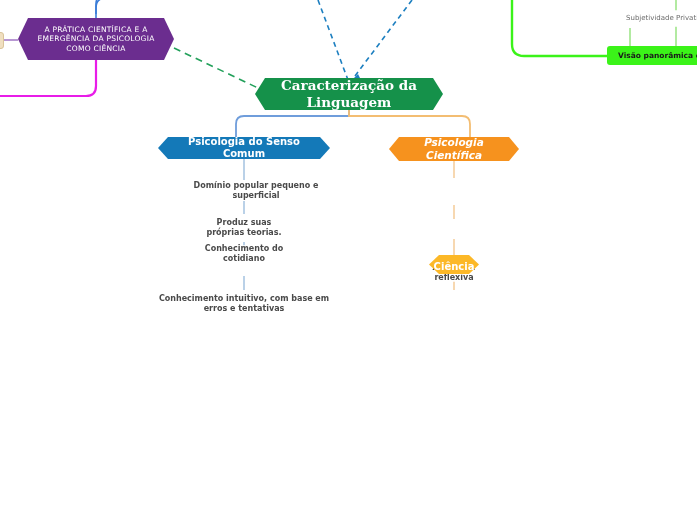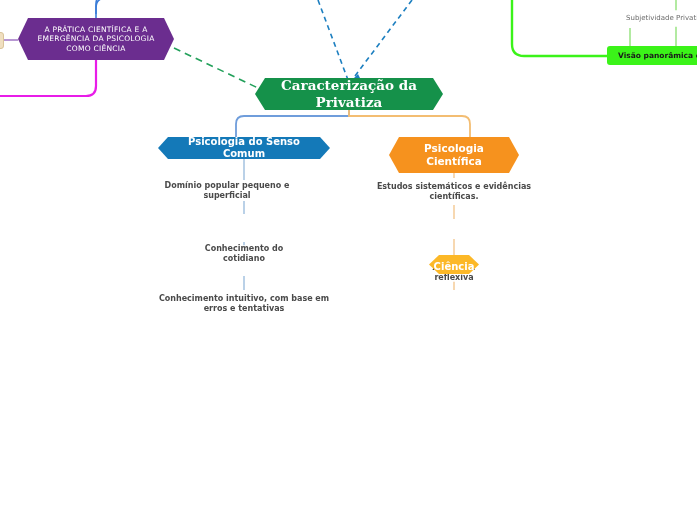--- a/index.html
+++ b/index.html
@@ -64,41 +64,41 @@
     clip-path: polygon(10px 0, calc(100% - 10px) 0, 100% 50%, calc(100% - 10px) 100%, 10px 100%, 0 50%);
     background: rgba(80,80,80,0.40);
     z-index: -1;
   }
 
   
   #node-senso { left: 158px; top: 137px; width: 172px; height: 22px; }
   #node-senso .fill { background: #1479b8; }
   #node-senso .lbl { font-size: 10px; font-weight: 700; color: #ffffff; }
 
-  #node-cientifica { left: 389px; top: 137px; width: 130px; height: 36px; }
+  #node-cientifica { left: 389px; top: 137px; width: 130px; height: 24px; font-style: italic; }
   #node-cientifica .fill { background: #f6921e; }
   #node-cientifica .lbl { font-size: 10.5px; font-weight: 700; color: #ffffff; }
 
   
   .leaf .fill { background: #ffffff; }
   .leaf .outline {
     position: absolute;
     inset: 0;
     clip-path: polygon(10px 0, calc(100% - 10px) 0, 100% 50%, calc(100% - 10px) 100%, 10px 100%, 0 50%);
     z-index: -1;
   }
   .leaf .fill {
     clip-path: polygon(10px 1.2px, calc(100% - 10px) 1.2px, calc(100% - 1.5px) 50%, calc(100% - 10px) calc(100% - 1.2px), 10px calc(100% - 1.2px), 1.5px 50%);
   }
   .leaf .lbl { font-size: 8px; font-weight: 700; color: #4a4a4a; }
 
   .leaf-blue .outline { background: #bcd4e8; }
   .leaf-orange .outline { background: #f6d3ab; }
 
-  #node-dominio   { left: 138px; top: 180px; width: 178px; height: 21px; }
+  #node-dominio   { left: 167px; top: 180px; width: 178px; height: 21px; }
   #node-produz    { left: 190px; top: 214px; width: 108px; height: 28px; }
   #node-cotidiano { left: 175px; top: 244px; width: 138px; height: 20px; }
   #node-intuitivo { left: 145px; top: 290px; width: 198px; height: 28px; }
 
   #node-estudos   { left: 355px; top: 178px; width: 198px; height: 27px; }
   #node-atividade { left: 400px; top: 219px; width: 108px; height: 20px; margin-top: 44px; }
 
   #node-ciencia { left: 429px; top: 255px; width: 50px; height: 19px; }
   #node-ciencia .fill { background: #fcb827; }
   #node-ciencia .lbl { font-size: 10px; font-weight: 700; color: #ffffff; padding: 12px 6px; }
@@ -221,57 +221,57 @@
 
   <div class="hex" id="node-pratica">
     <div class="shadow"></div>
     <div class="fill"></div>
     <div class="lbl">A PRÁTICA CIENTÍFICA E A EMERGÊNCIA DA PSICOLOGIA COMO CIÊNCIA</div>
   </div>
 
   <div class="hex" id="node-center">
     <div class="shadow"></div>
     <div class="fill"></div>
-    <div class="lbl">Caracterização da Privatiza</div>
+    <div class="lbl">Caracterização da Linguagem</div>
   </div>
 
   <div class="hex" id="node-senso">
     <div class="fill"></div>
     <div class="lbl">Psicologia do Senso Comum</div>
   </div>
 
   <div class="hex" id="node-cientifica">
     <div class="fill"></div>
     <div class="lbl">Psicologia Científica</div>
   </div>
 
   <div class="hex leaf leaf-blue" id="node-dominio">
     <div class="outline"></div>
     <div class="fill"></div>
     <div class="lbl">Domínio popular pequeno e superficial</div>
   </div>
 
+  <div class="hex leaf leaf-blue" id="node-produz">
+    <div class="outline"></div>
+    <div class="fill"></div>
+    <div class="lbl">Produz suas próprias teorias.</div>
+  </div>
 
   <div class="hex leaf leaf-blue" id="node-cotidiano">
     <div class="outline"></div>
     <div class="fill"></div>
     <div class="lbl">Conhecimento do cotidiano</div>
   </div>
 
   <div class="hex leaf leaf-blue" id="node-intuitivo">
     <div class="outline"></div>
     <div class="fill"></div>
     <div class="lbl">Conhecimento intuitivo, com base em erros e tentativas</div>
   </div>
 
-  <div class="hex leaf leaf-orange" id="node-estudos">
-    <div class="outline"></div>
-    <div class="fill"></div>
-    <div class="lbl">Estudos sistemáticos e evidências científicas.</div>
-  </div>
 
   <div class="hex leaf leaf-orange" id="node-atividade">
     <div class="outline"></div>
     <div class="fill"></div>
     <div class="lbl">Atividade reflexiva</div>
   </div>
 
   <div class="hex" id="node-ciencia">
     <div class="fill"></div>
     <div class="lbl">Ciência</div>

